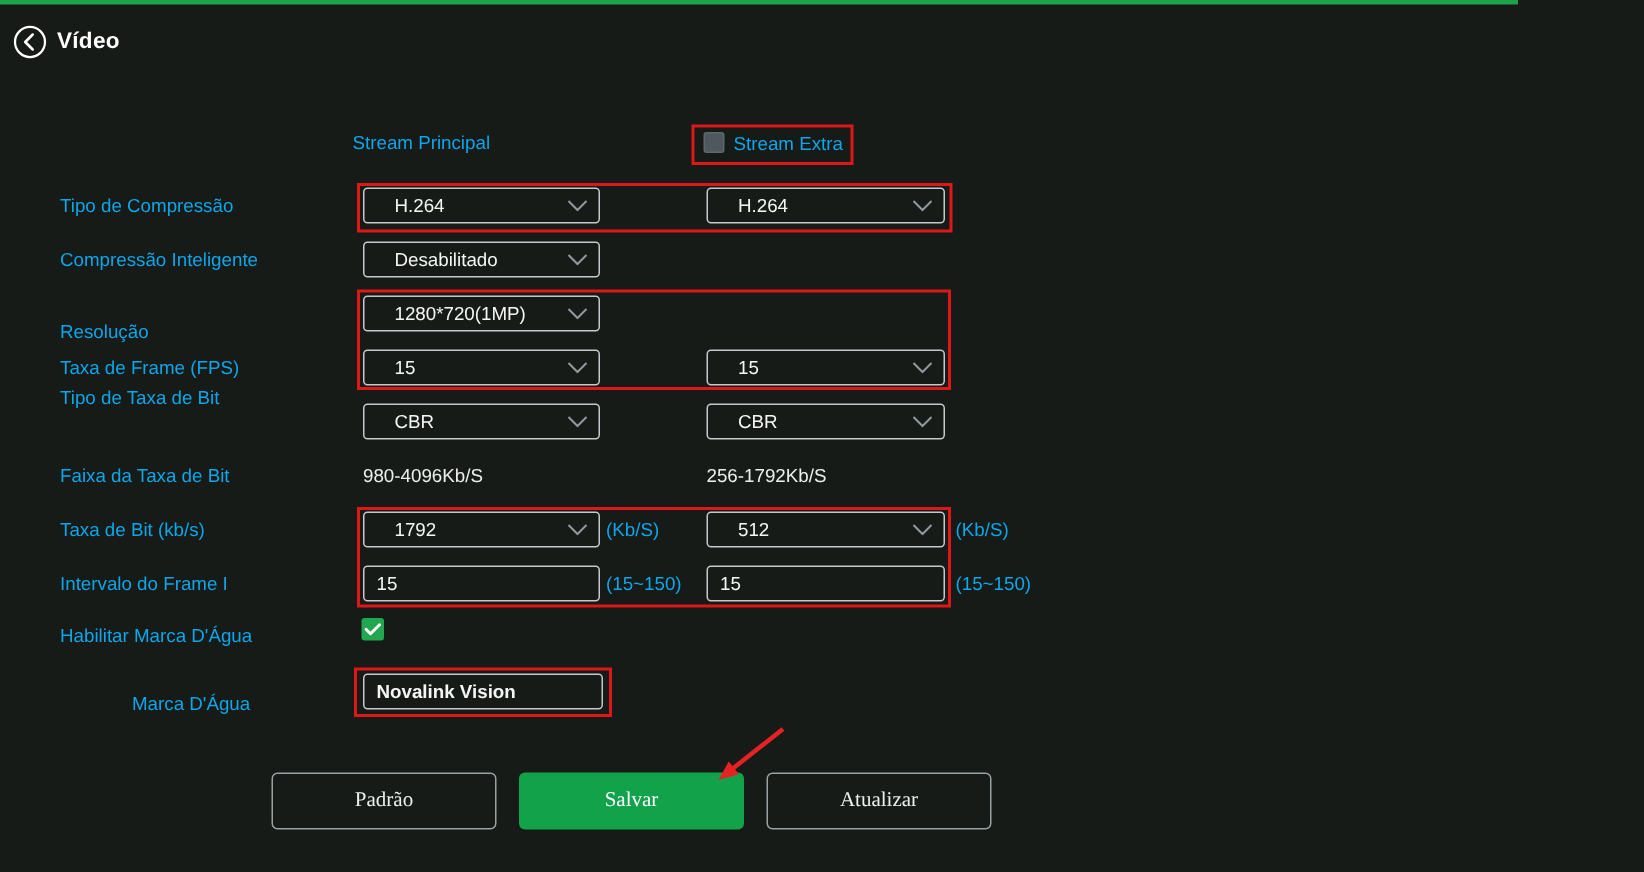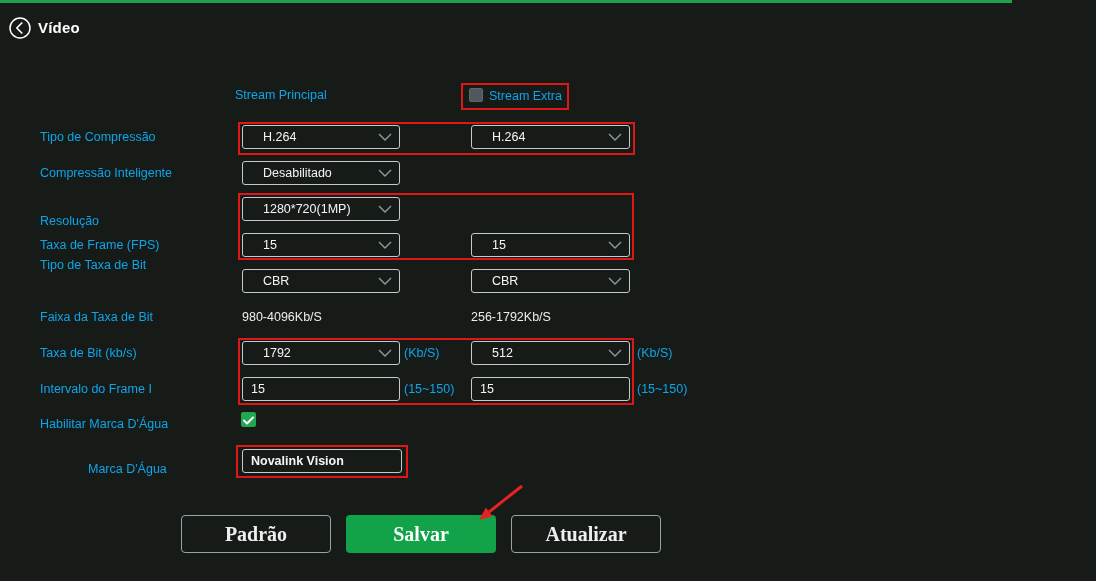--- a/index.html
+++ b/index.html
@@ -19,22 +19,22 @@
   .tinput{position:absolute;height:24px;box-sizing:border-box;border:1px solid #c3c9cc;border-radius:3px;
           background:transparent;color:#f4f6f5;font-size:12.5px;padding:0 8px;outline:none;
           font-family:"Liberation Sans",sans-serif;}
   .c1{left:242px;width:158px;}
   .c2{left:471px;width:159px;}
   .checkbox{position:absolute;border-radius:2px;cursor:pointer;box-sizing:border-box;}
   .checkbox.unchecked{width:14px;height:14px;background:#4e585d;border:1px solid #5d676c;}
   .checkbox.checked{width:15px;height:15px;background:#22a751;display:flex;align-items:center;justify-content:center;}
   .redbox{position:absolute;border:2px solid #de1717;box-sizing:border-box;pointer-events:none;}
   .btn{position:absolute;top:515px;width:150px;height:38px;border-radius:4px;
-       font-family:"Liberation Serif",serif;font-size:20px;display:flex;align-items:center;
-       justify-content:center;cursor:pointer;box-sizing:border-box;font-weight:bold;}
+       font-family:"Liberation Serif",serif;font-size:14px;display:flex;align-items:center;
+       justify-content:center;cursor:pointer;box-sizing:border-box;}
   .btn.ghost{border:1px solid #99a2a4;color:#edefee;background:transparent;}
   .btn.primary{background:#12a24a;color:#ffffff;border:none;}
   .arrow-svg{position:absolute;left:455px;top:479px;pointer-events:none;}
 </style>
 </head>
 <body>
 
 <div class="screen">
 
   <div class="topbar"></div>

